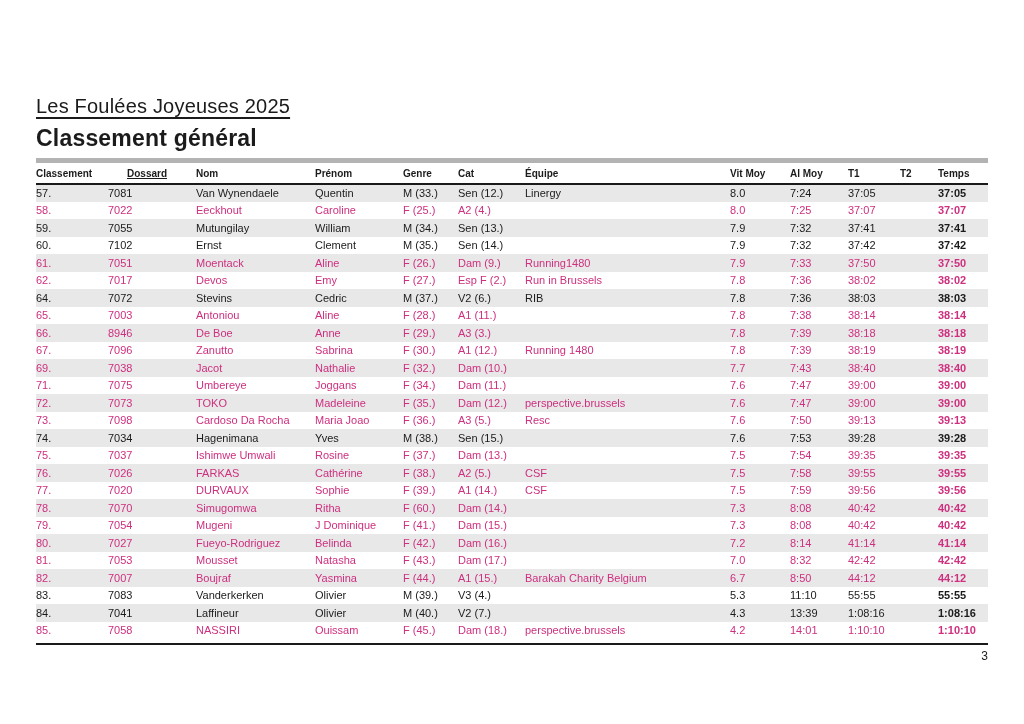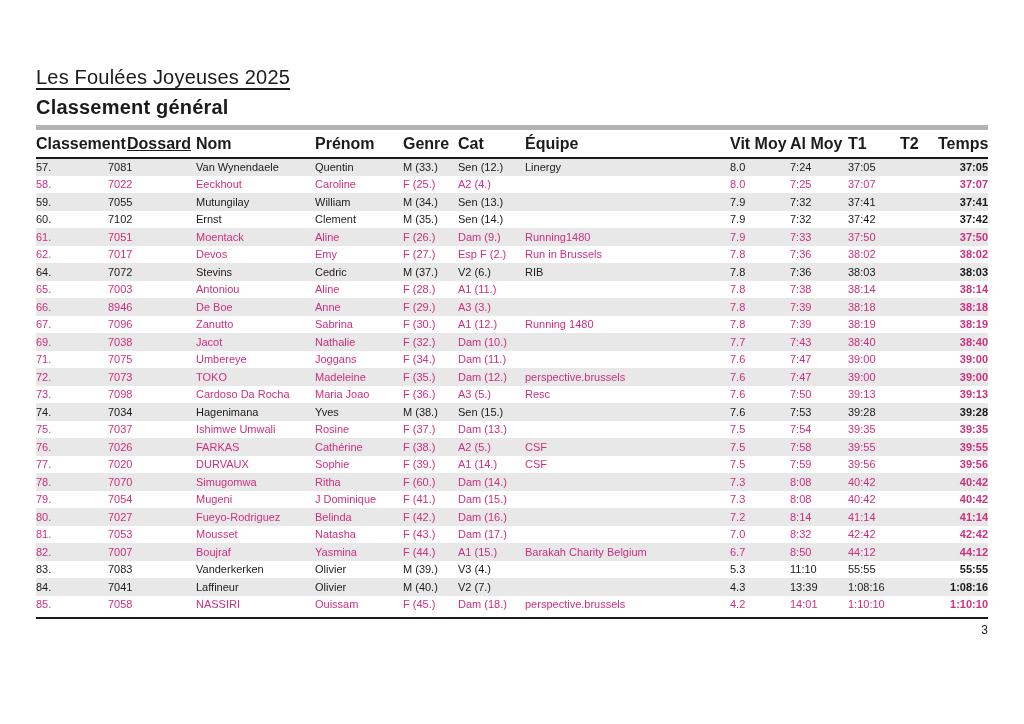--- a/index.html
+++ b/index.html
@@ -8,58 +8,58 @@
     font-family: "Liberation Sans", sans-serif;
     color: #1b1b1b;
     width: 1024px;
     height: 724px;
     overflow: hidden;
   }
   .page {
     width: 1024px;
     height: 604px;
     background: #ffffff;
-    padding: 66px 36px 0 36px;
+    padding: 95px 36px 0 36px;
     position: relative;
   }
   .event-title {
     font-size: 20px;
     font-weight: normal;
     text-decoration: underline;
     text-underline-offset: 4px;
     text-decoration-thickness: 2px;
     letter-spacing: 0.2px;
     display: inline-block;
   }
   .subtitle {
-    font-size: 20px;
+    font-size: 23px;
     font-weight: bold;
     margin-top: 7px;
     letter-spacing: 0.2px;
   }
   table.results {
     width: 952px;
     border-collapse: collapse;
     table-layout: fixed;
     margin-top: 6px;
   }
   thead tr {
     border-top: 5px solid #b3b3b3;
     border-bottom: 2px solid #1a1a1a;
   }
   th {
-    font-size: 16px;
+    font-size: 10px;
     font-weight: bold;
     text-align: left;
     white-space: nowrap;
     padding: 5px 0 4px 0;
     overflow: visible;
   }
   th.col-dossard { padding-left: 19px; text-decoration: underline; }
-  th.col-temps, td.col-temps { text-align: right; }
+  th.col-temps, td.col-temps { text-align: left; }
   td {
     font-size: 11px;
     height: 17.5px;
     padding: 0;
     white-space: nowrap;
     overflow: visible;
     vertical-align: middle;
   }
   tbody tr:nth-child(odd) { background: #e8e8e8; }
   tbody tr.female td { color: #ce2f7f; }

